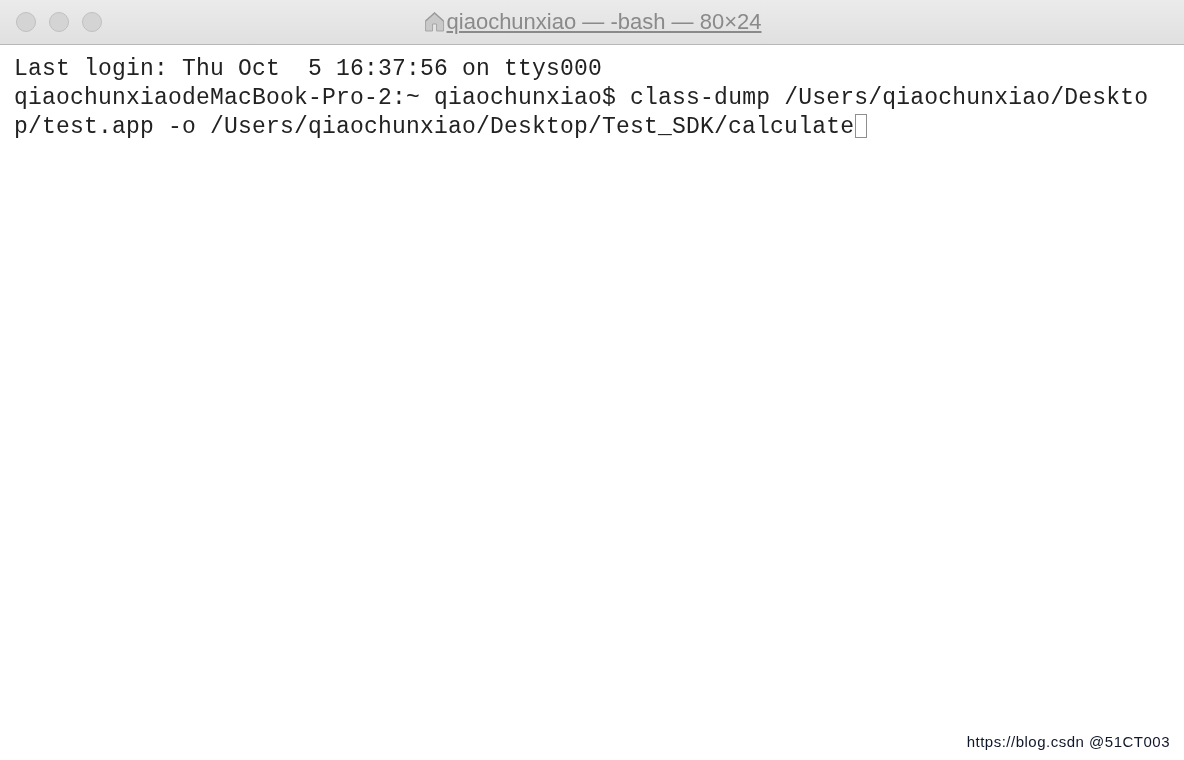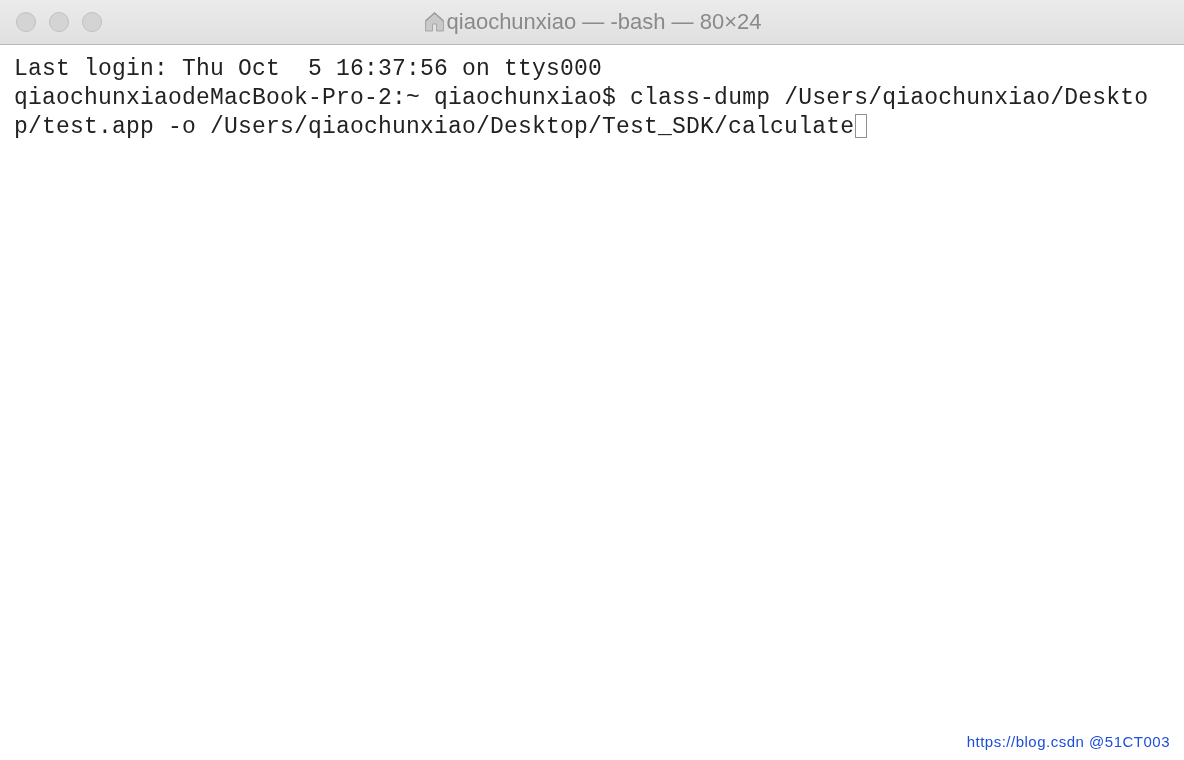--- a/index.html
+++ b/index.html
@@ -46,20 +46,21 @@
       position: absolute;
       left: 50%;
       transform: translateX(-50%);
       display: flex;
       align-items: center;
       gap: 0;
       color: #8a8a8a;
       font-family: -apple-system, "Helvetica Neue", Arial, sans-serif;
       font-size: 22px;
       font-weight: 400;
+      text-decoration: underline;
     }
     .home-icon {
       width: 24px;
       height: 24px;
       display: inline-flex;
       align-items: center;
       justify-content: center;
     }
     .terminal-body {
       flex: 1;
@@ -85,21 +86,21 @@
       margin-left: 1px;
       position: relative;
       top: -2px;
     }
     .watermark {
       position: absolute;
       bottom: 10px;
       right: 14px;
       font-family: Arial, sans-serif;
       font-size: 15px;
-      color: #1d4ed8;
+      color: #0f172a;
       letter-spacing: 0.5px;
     }
   </style>
 </head>
 <body>
 
 <div class="window">
   <div class="titlebar">
     <div class="traffic-lights">
       <div class="traffic-light"></div>

